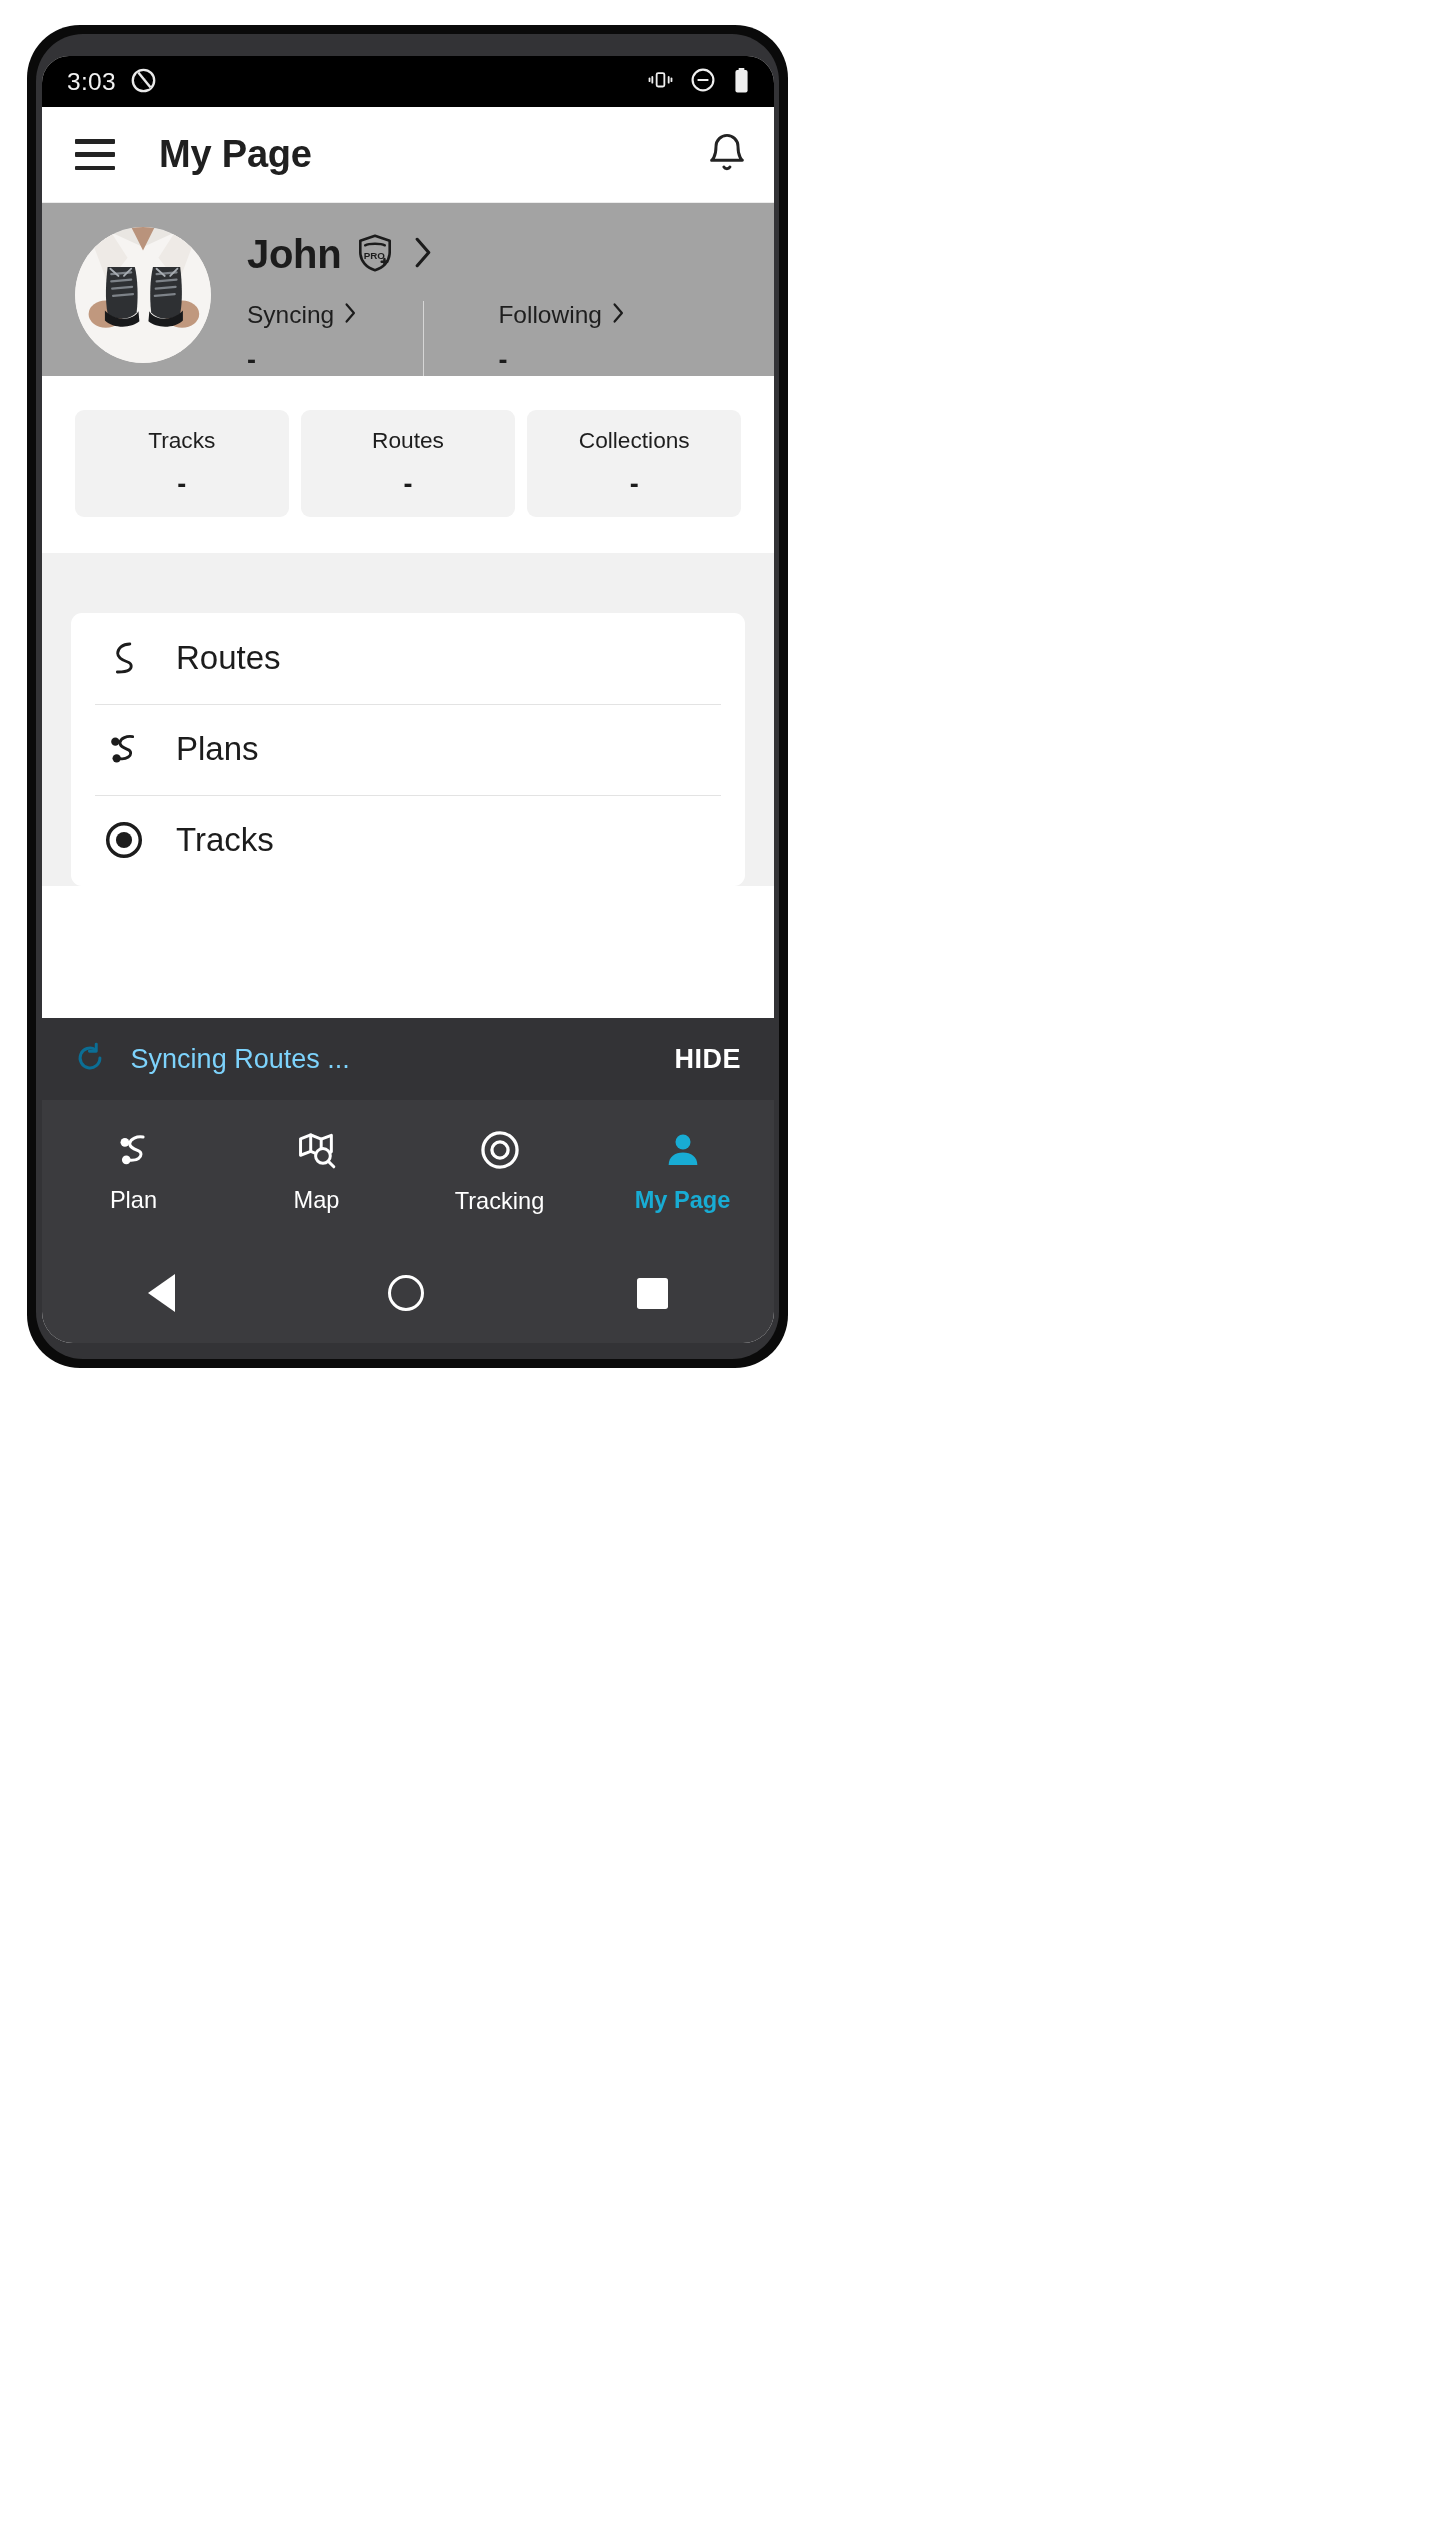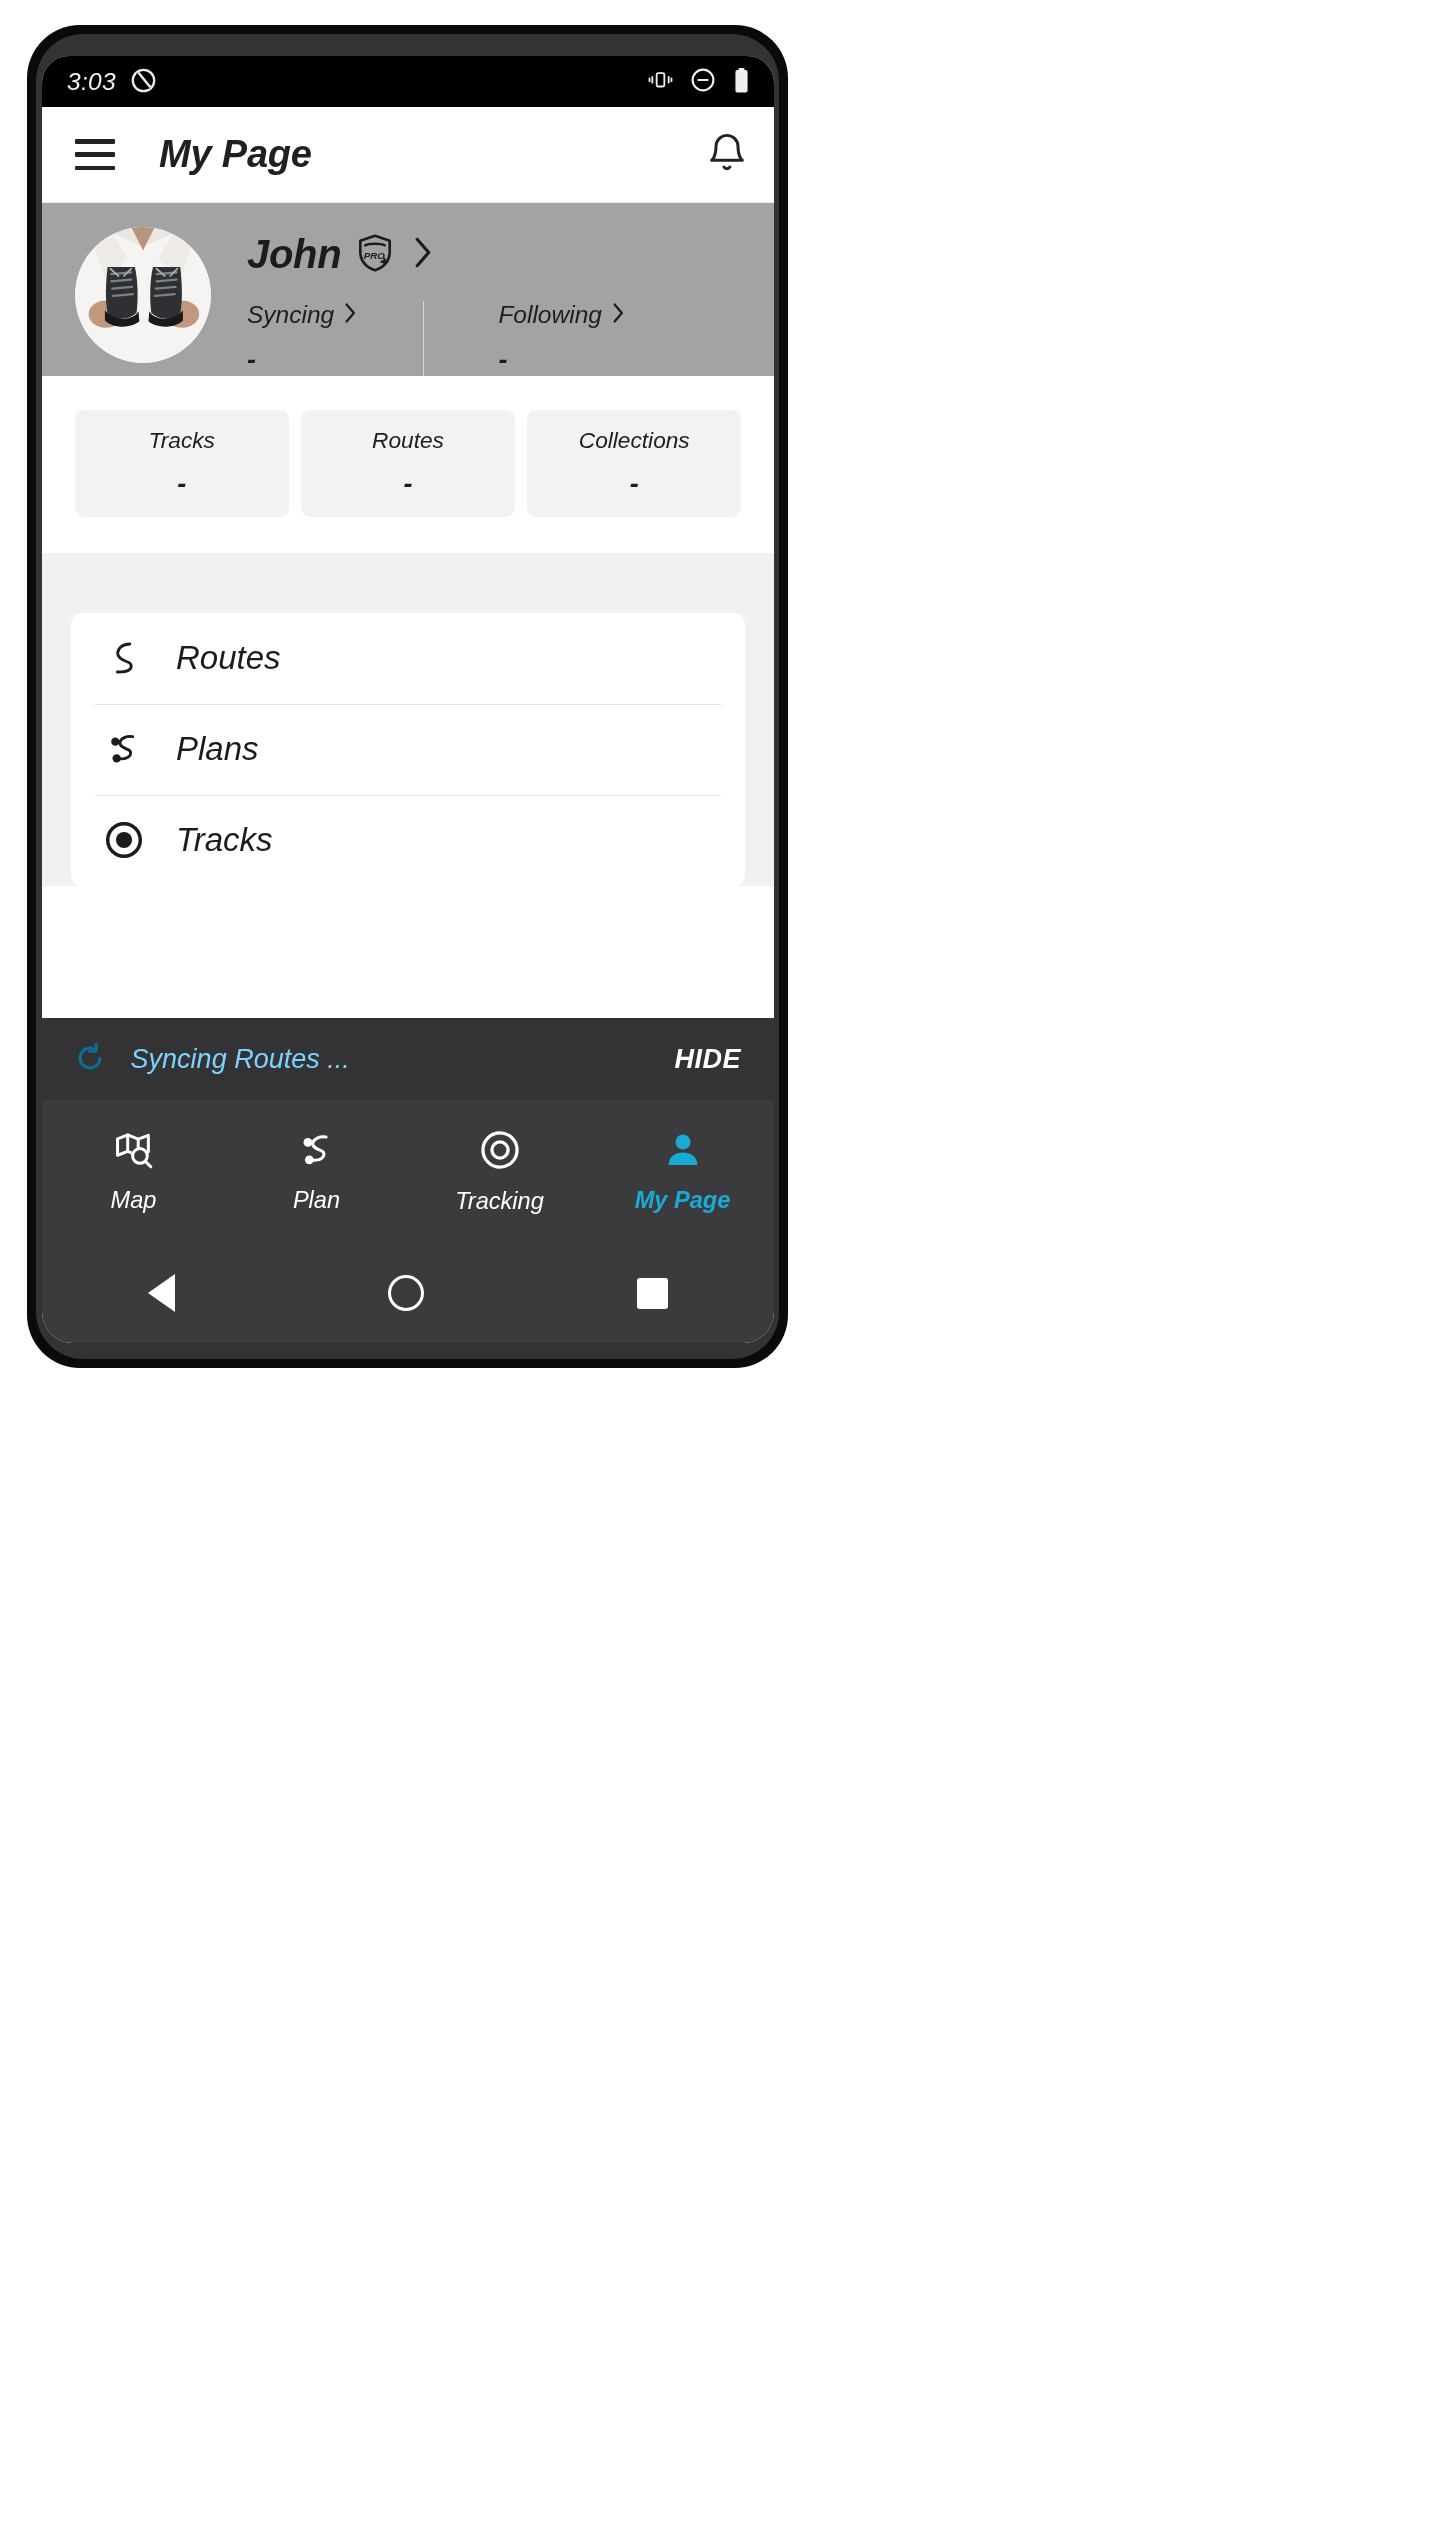--- a/index.html
+++ b/index.html
@@ -30,21 +30,20 @@
     background:#333336;
     border-radius:47px;
   }
   .phone-screen {
     position:absolute;
     left:42px; top:56px;
     width:732px; height:1287px;
     background:#ffffff;
     border-radius:27px 27px 31px 31px;
     overflow:hidden;
-    font-style:italic;
   }
 
   
   .statusbar {
     position:relative;
     height:51px;
     background:#000000;
     display:flex;
     align-items:center;
     padding:0 23.6px 0 25px;
@@ -450,44 +449,44 @@
         </svg>
       </span>
       <span class="sync-text">Syncing Routes ...</span>
       <span class="sync-hide">HIDE</span>
     </div>
 
     <div class="bottomnav">
 
       <div class="nav-item">
         <span>
+          <svg width="42" height="42" viewBox="0 0 24 24" fill="none" stroke="#ffffff" stroke-width="1.7" stroke-linecap="round" stroke-linejoin="round">
+            <path d="M17.2 4.6 C13.6 4 10 5.6 9.6 8 C9.2 10.4 12 11.4 14.4 12.4 C16.6 13.3 16.4 15.6 14.6 16.8 C13 17.9 10 18 8.4 17.6"></path>
+            <circle cx="6.8" cy="7.6" r="2.5" fill="#ffffff" stroke="none"></circle>
+            <circle cx="7.6" cy="17.6" r="2.5" fill="#ffffff" stroke="none"></circle>
+          </svg>
+        </span>
+        <span class="nav-label">Plan</span>
+      </div>
+
+      <div class="nav-item">
+        <span>
           <svg width="42" height="42" viewBox="0 0 24 24" fill="none" stroke="#ffffff" stroke-width="1.7" stroke-linejoin="round" stroke-linecap="round">
             <path d="M2.6 5.6 L8.4 3.4 L14.4 5.8 L20.2 3.6 V13 L14.4 15.2 L8.4 12.8 L2.6 15 Z"></path>
             <line x1="8.4" y1="3.4" x2="8.4" y2="12.8"></line>
             <line x1="14.4" y1="5.8" x2="14.4" y2="15.2"></line>
             <circle cx="15.4" cy="15.4" r="4.2" fill="#3b3b3e"></circle>
             <line x1="18.5" y1="18.5" x2="21.6" y2="21.6"></line>
           </svg>
         </span>
         <span class="nav-label">Map</span>
       </div>
 
       <div class="nav-item">
         <span>
-          <svg width="42" height="42" viewBox="0 0 24 24" fill="none" stroke="#ffffff" stroke-width="1.7" stroke-linecap="round" stroke-linejoin="round">
-            <path d="M17.2 4.6 C13.6 4 10 5.6 9.6 8 C9.2 10.4 12 11.4 14.4 12.4 C16.6 13.3 16.4 15.6 14.6 16.8 C13 17.9 10 18 8.4 17.6"></path>
-            <circle cx="6.8" cy="7.6" r="2.5" fill="#ffffff" stroke="none"></circle>
-            <circle cx="7.6" cy="17.6" r="2.5" fill="#ffffff" stroke="none"></circle>
-          </svg>
-        </span>
-        <span class="nav-label">Plan</span>
-      </div>
-
-      <div class="nav-item">
-        <span>
           <svg width="44" height="44" viewBox="0 0 24 24">
             <circle cx="12" cy="12" r="9.3" fill="none" stroke="#ffffff" stroke-width="1.8"></circle>
             <circle cx="12" cy="12" r="4.4" fill="none" stroke="#ffffff" stroke-width="1.8"></circle>
           </svg>
         </span>
         <span class="nav-label">Tracking</span>
       </div>
 
       <div class="nav-item active">
         <span>

